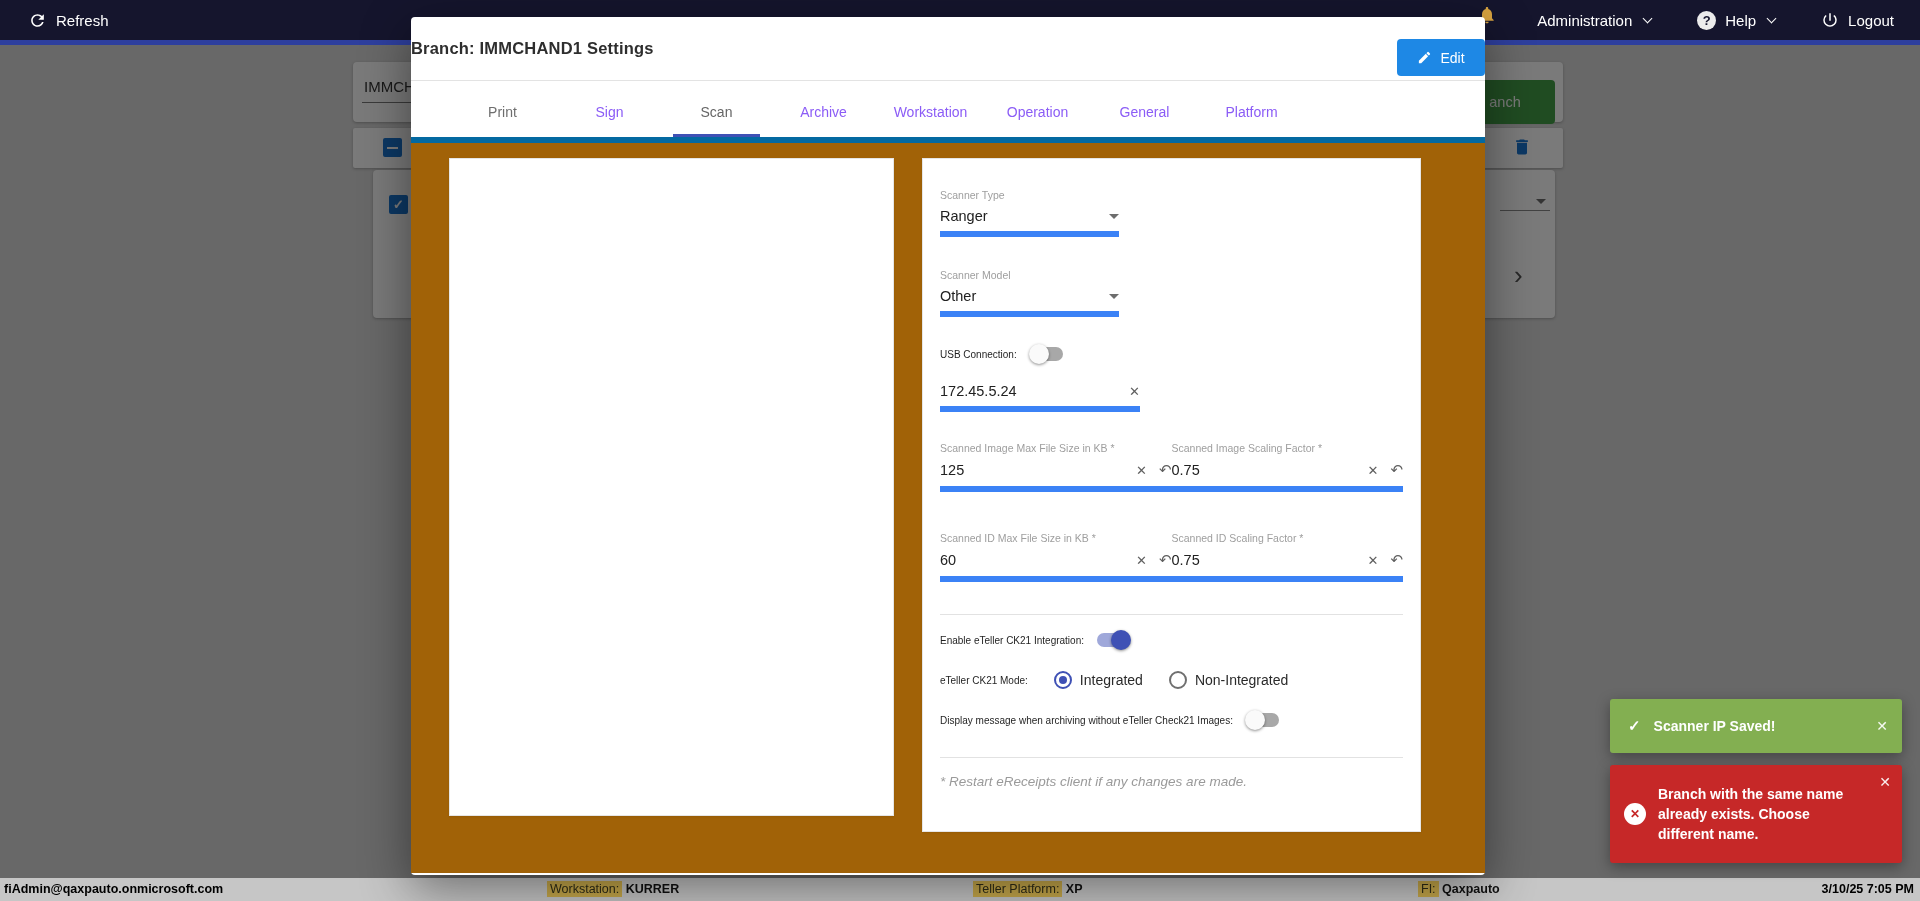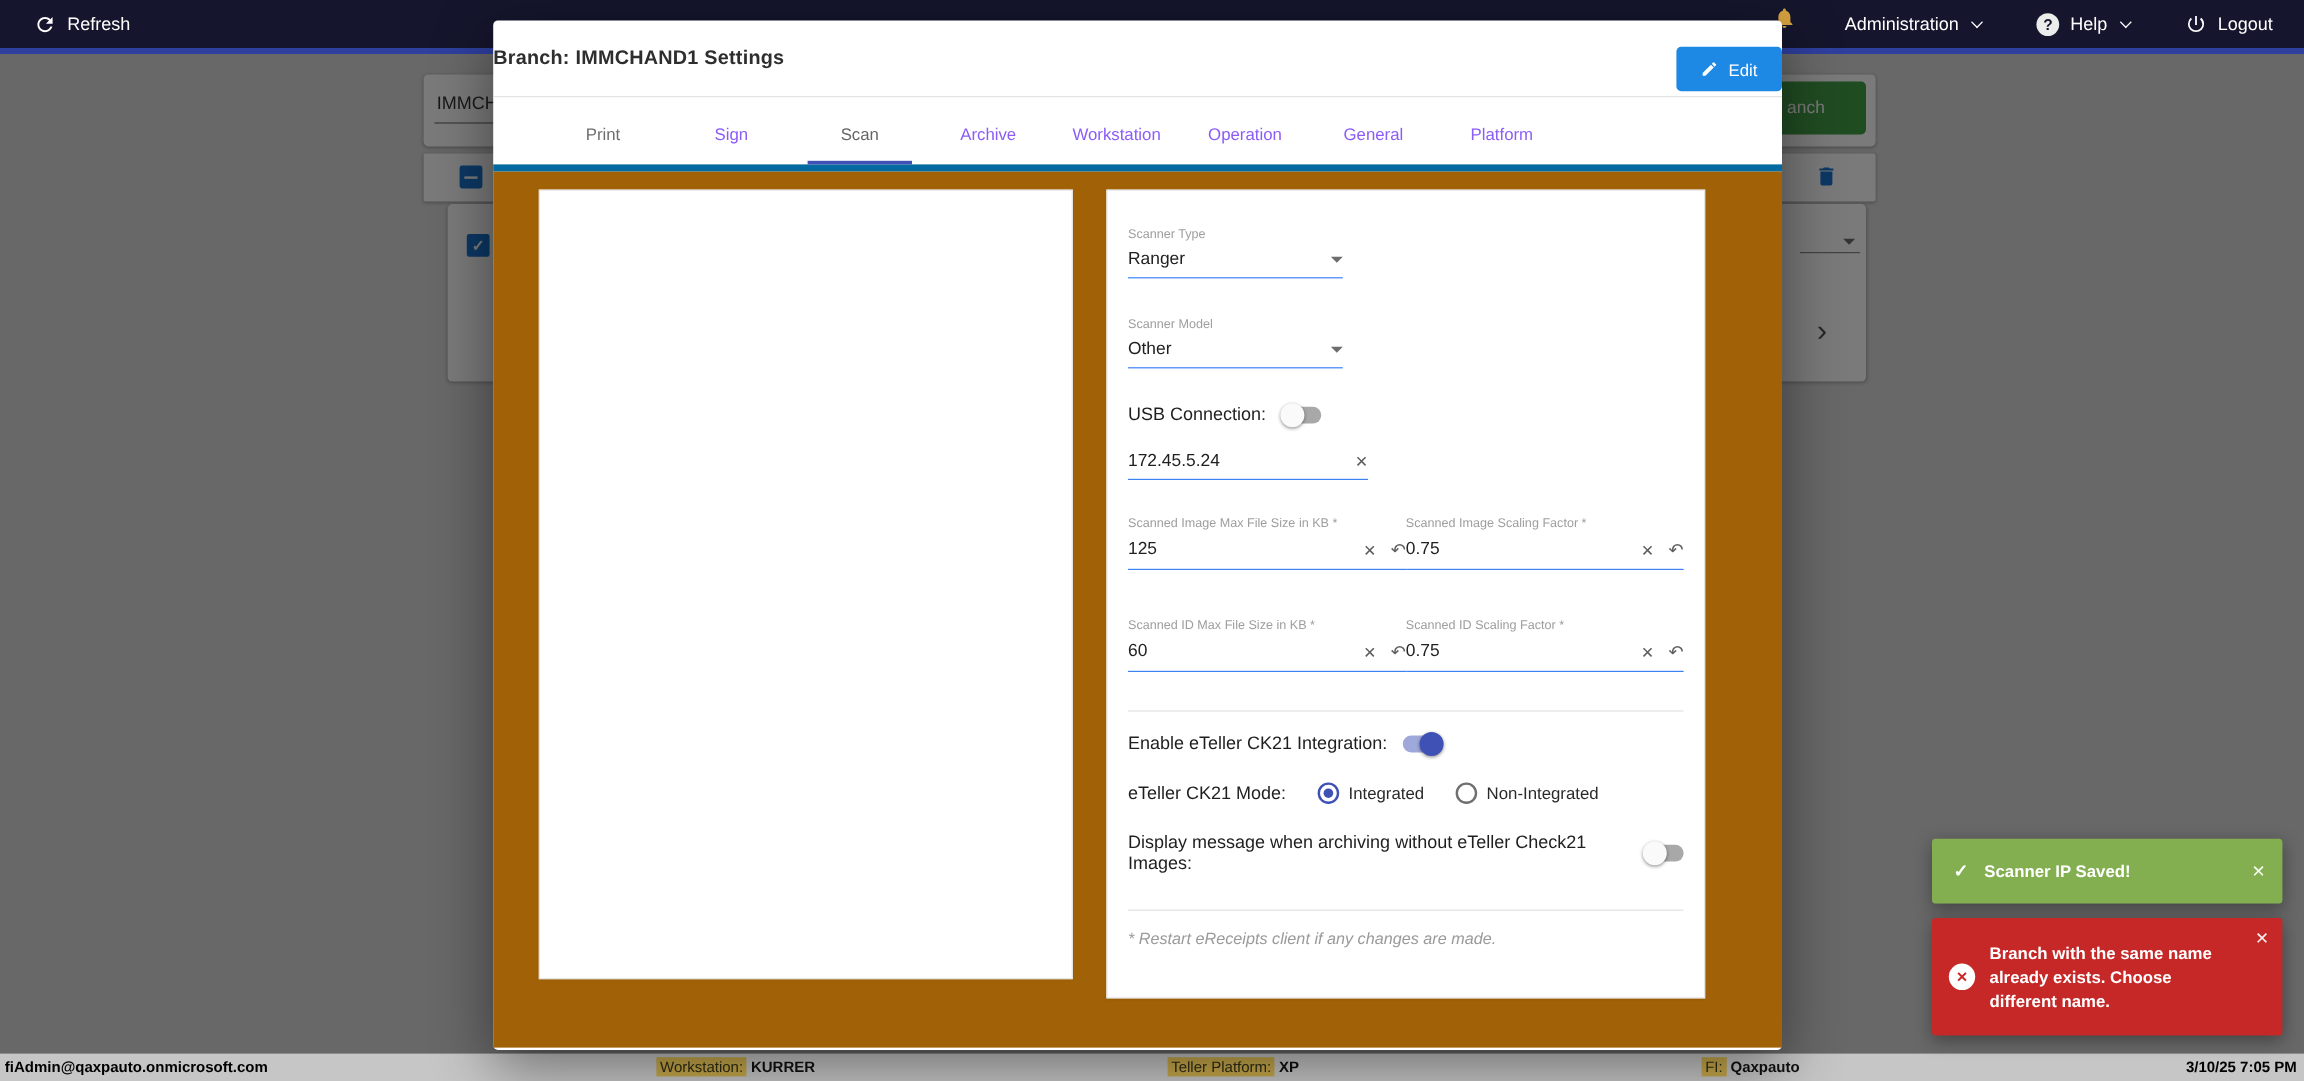--- a/index.html
+++ b/index.html
@@ -7,21 +7,21 @@
   body { position:relative; overflow:hidden; background:#d9d9d9; font-family:"Liberation Sans", sans-serif; }
   button { font-family:inherit; border:none; background:none; cursor:pointer; }
 
   
   .app-bg { position:absolute; inset:0; z-index:1; }
   .bg-card { position:absolute; background:#fff; border-radius:4px; box-shadow:0 1px 3px rgba(0,0,0,.25); }
   .bg-card-search { left:353px; top:62px; width:1210px; height:60px; }
   .bg-toolbar { left:353px; top:128px; width:1210px; height:40px; border-radius:2px; }
   .bg-card-branch { left:373px; top:170px; width:1182px; height:148px; }
   .bg-input { position:absolute; left:362px; top:78px; width:280px; border-bottom:1px solid #7a7a7a; font-size:15px; color:#333; padding:0 2px 7px; }
-  .bg-green-btn { position:absolute; left:1455px; top:68px; width:100px; height:44px; background:var(--button-green,#43a047); border-radius:4px; color:#fff; font-size:14.5px; display:flex; align-items:center; justify-content:center; }
+  .bg-green-btn { position:absolute; left:1455px; top:80px; width:100px; height:44px; background:var(--button-green,#43a047); border-radius:4px; color:#fff; font-size:14.5px; display:flex; align-items:center; justify-content:center; }
   .bg-checkbox { position:absolute; width:19px; height:19px; background:var(--checkbox-blue,#1976d2); border-radius:2px; color:#fff; display:flex; align-items:center; justify-content:center; font-size:13px; font-weight:bold; }
   .cb-select-all { left:383px; top:138px; }
   .cb-row { left:389px; top:195px; }
   .bg-trash { position:absolute; left:1512px; top:137px; }
   .bg-select { position:absolute; left:1500px; top:196px; width:50px; border-bottom:1px solid #8a8a8a; display:flex; justify-content:flex-end; padding:3px 4px 6px; }
   .bg-next { position:absolute; left:1514px; top:262px; font-size:26px; color:#555; line-height:1; }
   .caret-down { width:0; height:0; border-left:5px solid transparent; border-right:5px solid transparent; border-top:5.5px solid #6d6d6d; }
 
   .dim-overlay { position:absolute; inset:0; background:rgba(0,0,0,.52); z-index:5; }
 
@@ -58,31 +58,31 @@
   .tab.active::after { content:""; position:absolute; left:10px; right:10px; bottom:0; height:3px; background:var(--toggle-indigo,#3f51b5); }
 
   .modal-body { position:relative; height:730px; background:#a16207;padding-left:11px; }
   .panel { position:absolute; background:#fff; border:1px solid #e6e6e6; box-shadow:0 1px 2px rgba(0,0,0,.07); }
   .left-panel { left:38px; top:15px; width:445px; height:658px; }
   .right-panel { left:511px; top:15px; width:499px; height:674px; padding:30px 17px 0; overflow:hidden; }
 
   
   .mat-field { position:relative; }
   .mat-label { font-size:10.5px; color:#9e9e9e; margin-bottom:7px; }
-  .mat-control { display:flex; align-items:center; border-bottom:1px solid #3b82f6; padding-bottom:7px; }
+  .mat-control { display:flex; align-items:center; border-bottom:6px solid #3b82f6; padding-bottom:7px; }
   .mat-value { font-size:14.5px; color:#212121; flex:1; }
   .icon-x { font-size:13px; color:#5f5f5f; margin-left:10px; cursor:pointer; }
   .icon-undo { font-size:15px; color:#5f5f5f; margin-left:12px; cursor:pointer; }
   .w179 { width:179px; } .w200 { width:200px; }
   .mb32 { margin-bottom:32px; } .mb30 { margin-bottom:30px; } .mb22 { margin-bottom:22px; }
   .mb34 { margin-bottom:34px; } .mb40 { margin-bottom:40px; } .mb24 { margin-bottom:24px; }
   .field-row { display:flex; }
   .field-row .mat-field { flex:1; }
   .toggle-row { display:flex; align-items:center; gap:13px; }
-  .row-label { font-size:15px; color:#1f1f1f; }
+  .row-label { font-size:10px; color:#1f1f1f;text-align:right; }
   .toggle { width:33px; height:14px; border-radius:8px; background:#a8a8a8; position:relative; display:inline-block; flex:none; cursor:pointer; }
   .toggle .knob { position:absolute; top:-3px; left:-1px; width:20px; height:20px; border-radius:50%; background:#fafafa; box-shadow:0 1px 3px rgba(0,0,0,.45); }
   .toggle.on { background:#9fa8da; }
   .toggle.on .knob { left:14px; background:var(--toggle-indigo,#3f51b5); }
   .panel-div { border:none; border-top:1px solid #e2e2e2; margin-bottom:18px; }
   .panel-div2 { border:none; border-top:1px solid #e2e2e2; margin-bottom:16px; }
   .radio-row { display:flex; align-items:center; }
   .radio-opt { display:flex; align-items:center; gap:8px; margin-left:26px; cursor:pointer; }
   .radio { width:18px; height:18px; border-radius:50%; border:2px solid #6f6f6f; position:relative; flex:none; }
   .radio.selected { border-color:var(--toggle-indigo,#3f51b5); }

